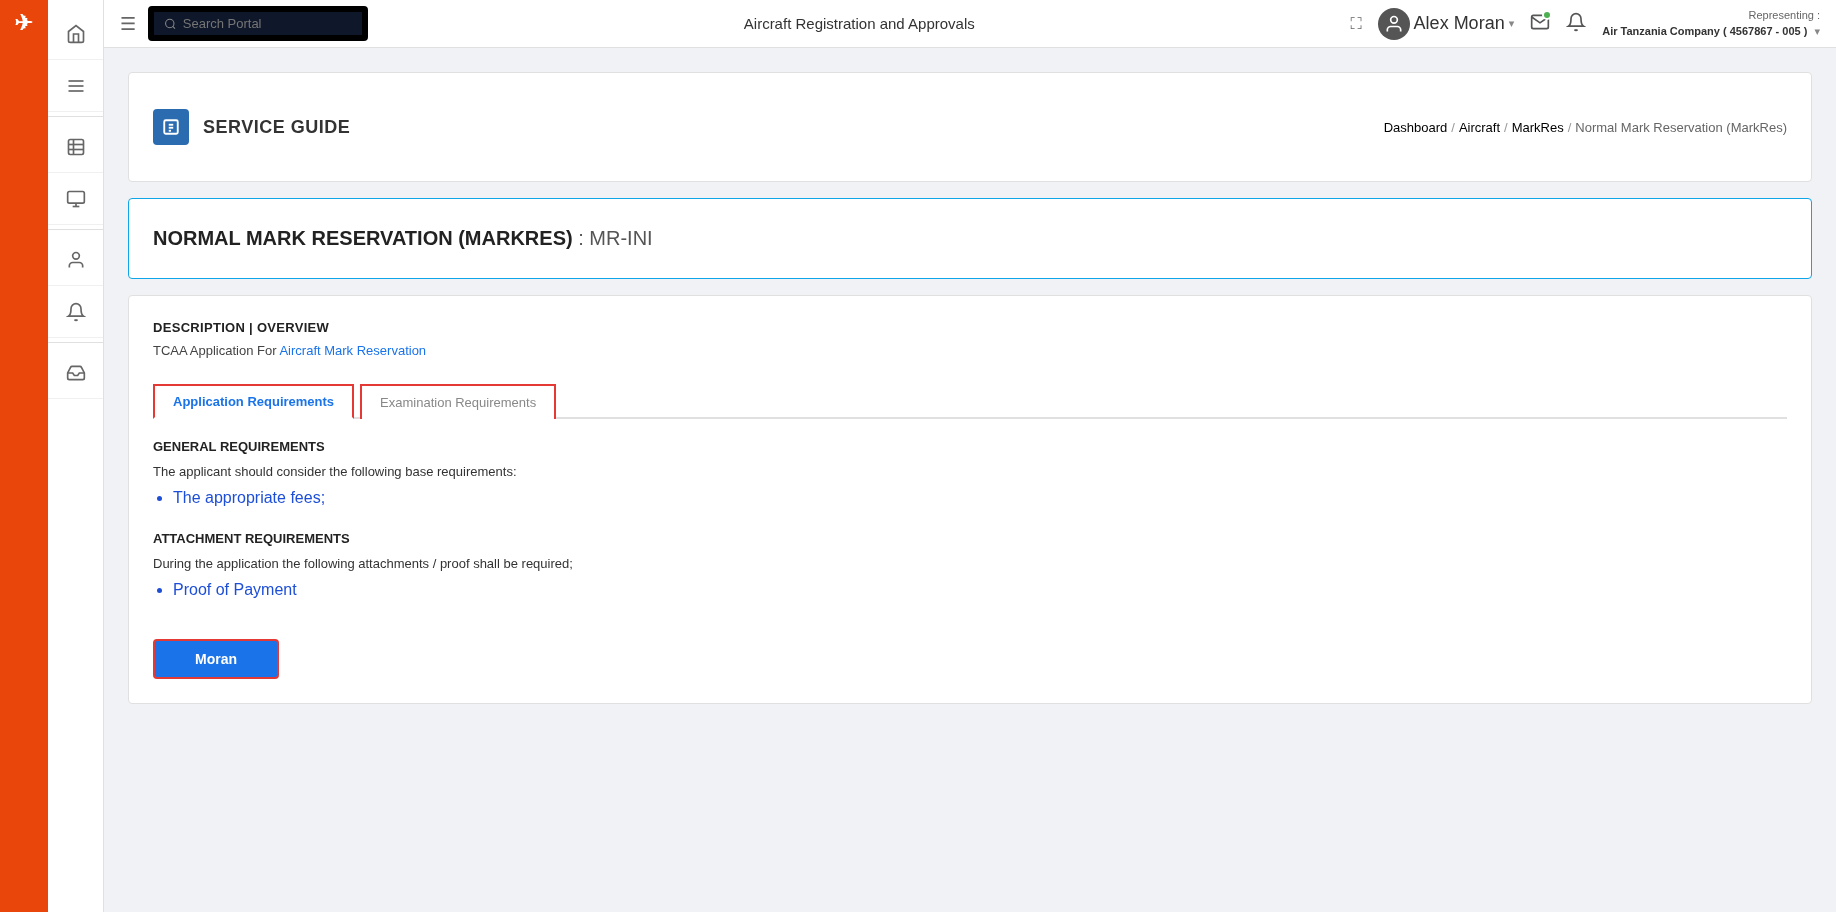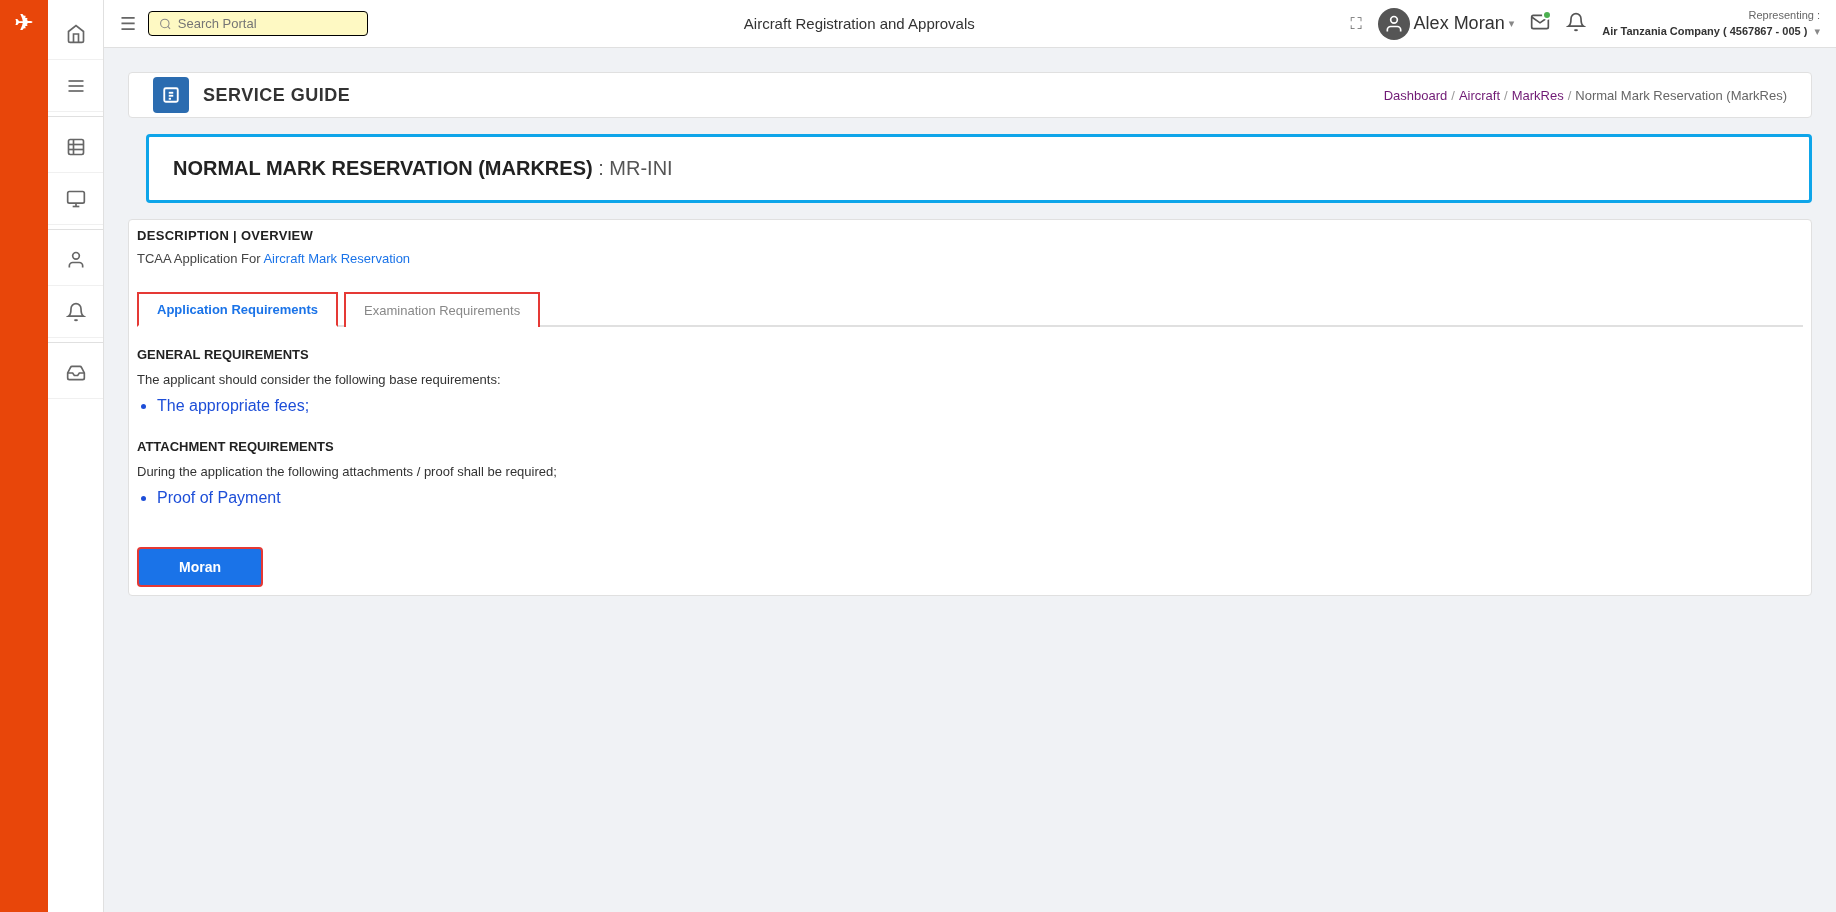--- a/index.html
+++ b/index.html
@@ -67,22 +67,22 @@
       flex-shrink: 0;
     }
     .header-menu-icon {
       color: #666;
       cursor: pointer;
       font-size: 18px;
     }
     .header-search {
       display: flex;
       align-items: center;
-      background: #fef9c3;
-      border: 1px solid #000000;
+      background: #0f172a;
+      border: 6px solid #000000;
       border-radius: 4px;
       padding: 4px 10px;
       gap: 6px;
       width: 220px;
     }
     .header-search input {
       border: none;
       background: transparent;
       outline: none;
       font-size: 13px;
@@ -150,21 +150,21 @@
       overflow-y: auto;
       padding: 24px;
       background: #f0f2f5;
     }
 
     
     .service-guide-banner {
       background: #fff;
       border: 1px solid #e0e0e0;
       border-radius: 4px;
-      padding: 4px 24px;
+      padding: 36px 24px;
       display: flex;
       align-items: center;
       justify-content: space-between;
       margin-bottom: 16px;
       gap: 11px;
     }
     .service-guide-left {
       display: flex;
       align-items: center;
       gap: 14px;
@@ -187,52 +187,51 @@
       color: #333;
       letter-spacing: 0.5px;
     }
     .breadcrumb {
       display: flex;
       align-items: center;
       gap: 4px;
       font-size: 13px;
     }
     .breadcrumb-link {
-      color: #701a75;
+      color: #000000;
       cursor: pointer;
       text-decoration: none;
     }
     .breadcrumb-sep { color: #999; }
     .breadcrumb-current { color: #666; }
 
     
     .page-title-section {
       background: #fff;
-      border: 3px solid #0ea5e9;
-      border-radius: 4px;
-      padding: 20px 24px;
+      border: 1px solid #0ea5e9;
+      border-radius: 4px;
+      padding: 28px 24px;
       margin-bottom: 16px;
-      margin-left: 18px;
     }
     .page-title {
       font-size: 20px;
       font-weight: 700;
       color: #222;
     }
     .page-title-code {
       font-weight: 400;
       color: #555;
     }
 
     
     .main-card {
       background: #fff;
       border: 1px solid #e0e0e0;
       border-radius: 4px;
-      padding: 8px;
+      padding: 24px;
     }
 
     .section-heading {
       font-size: 13px;
       font-weight: 700;
       color: #222;
       margin-bottom: 8px;
       letter-spacing: 0.3px;
     }
     .section-desc {

